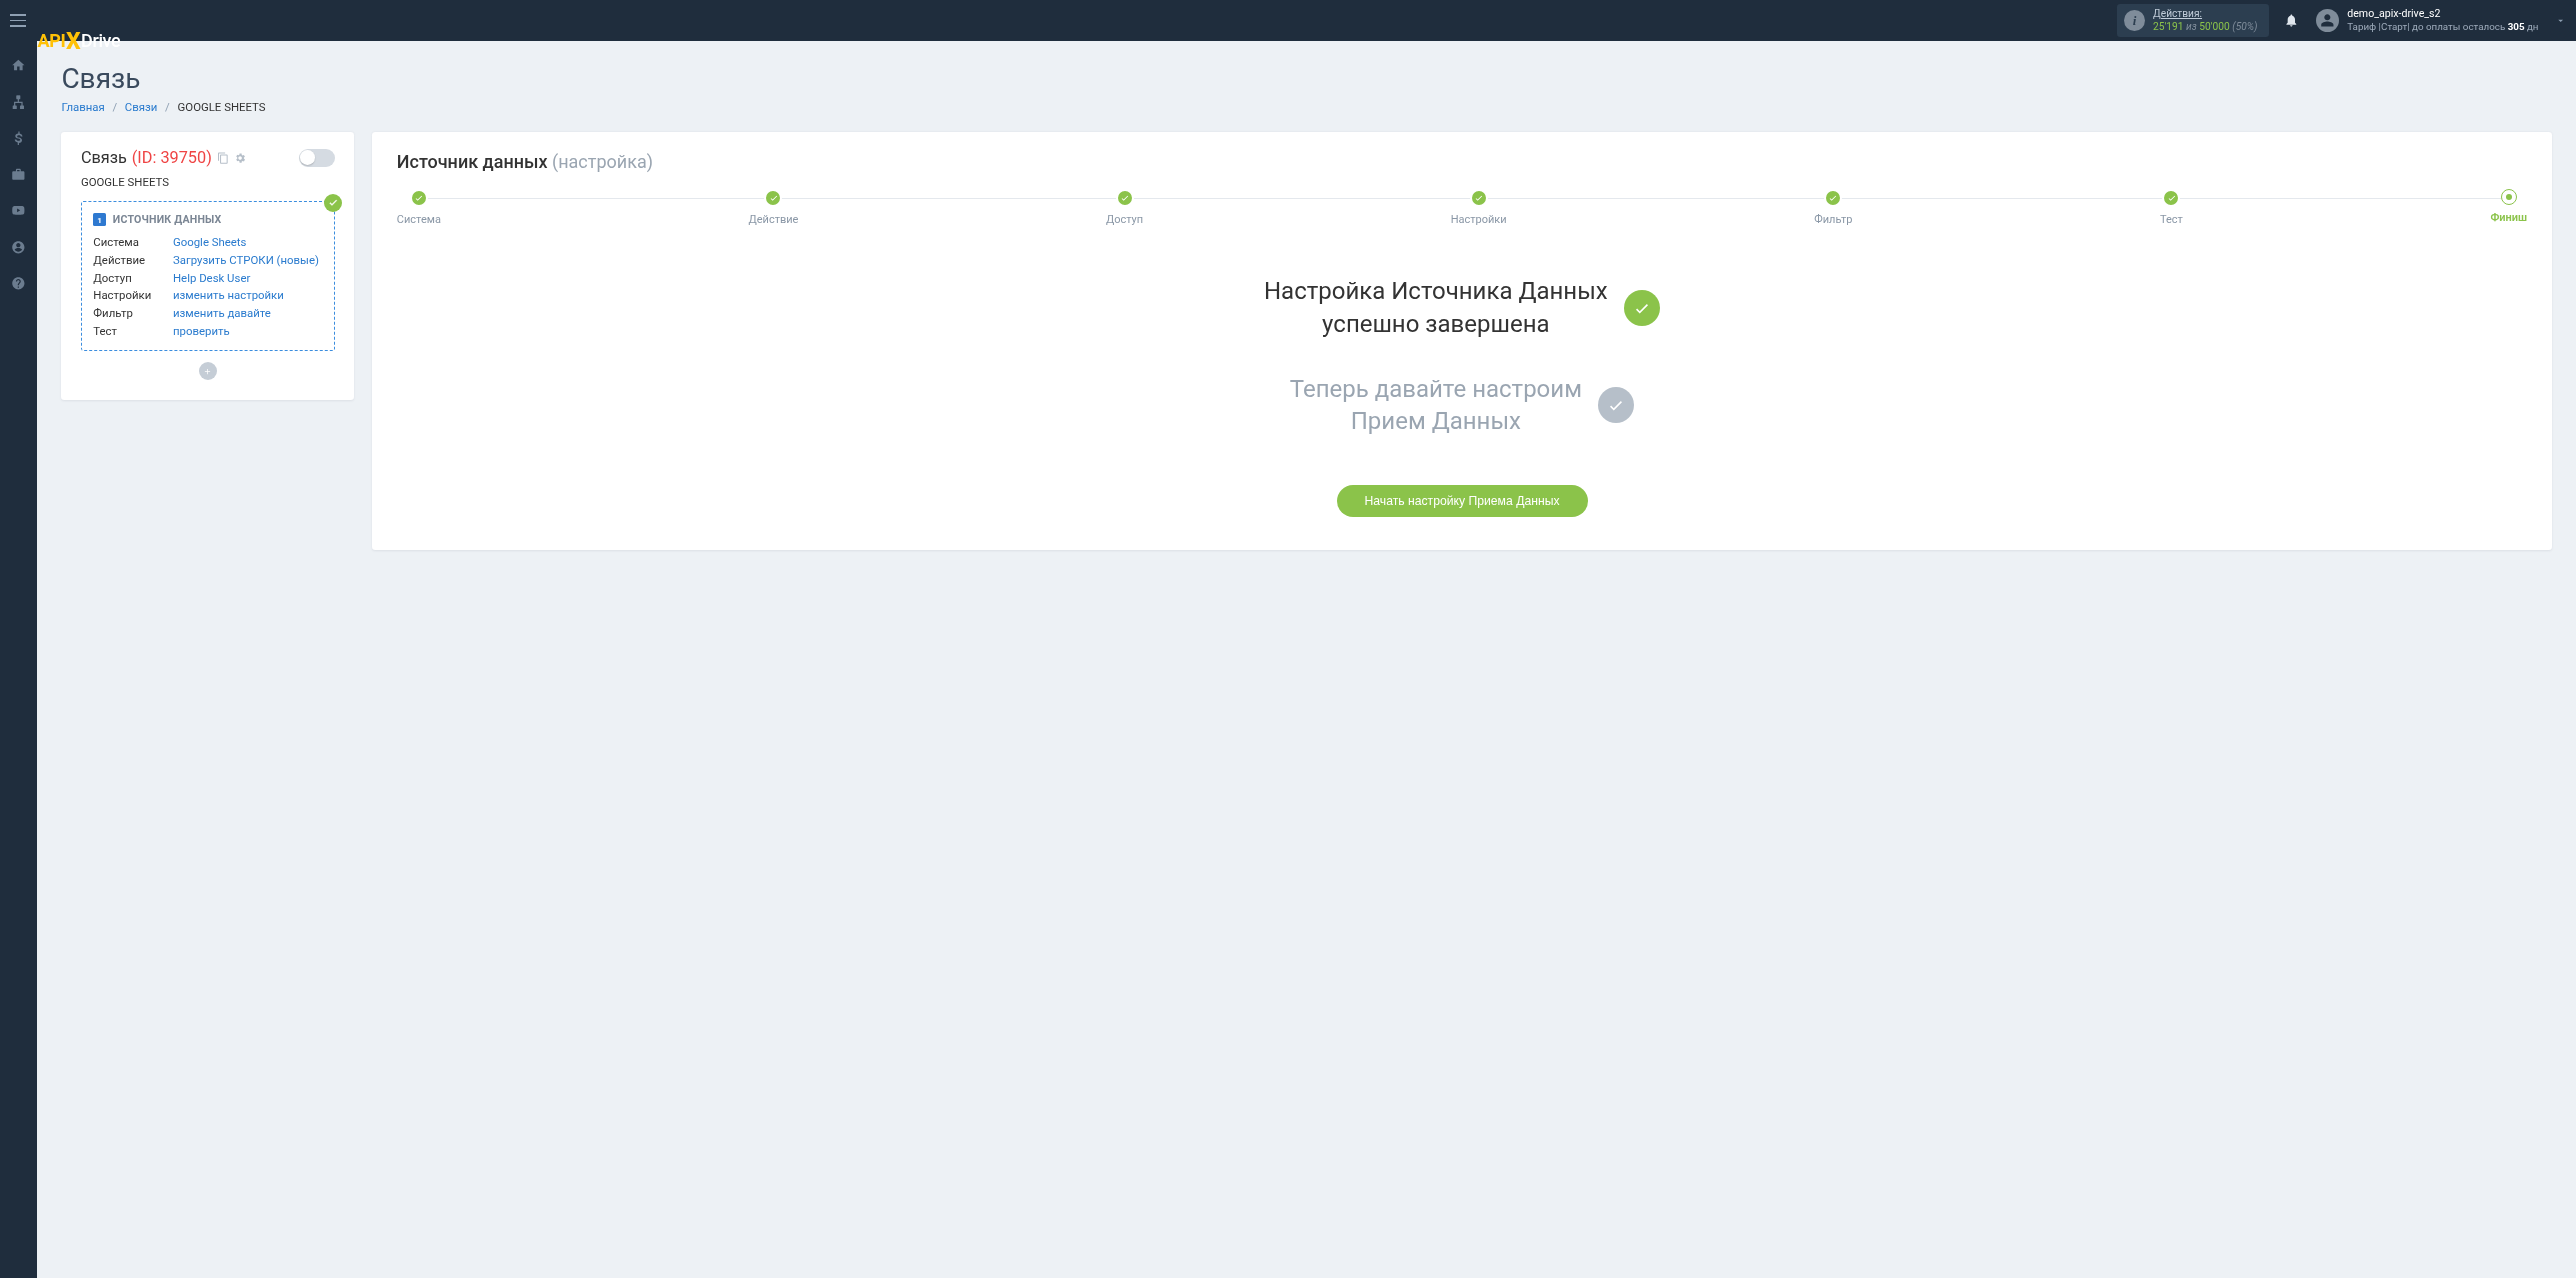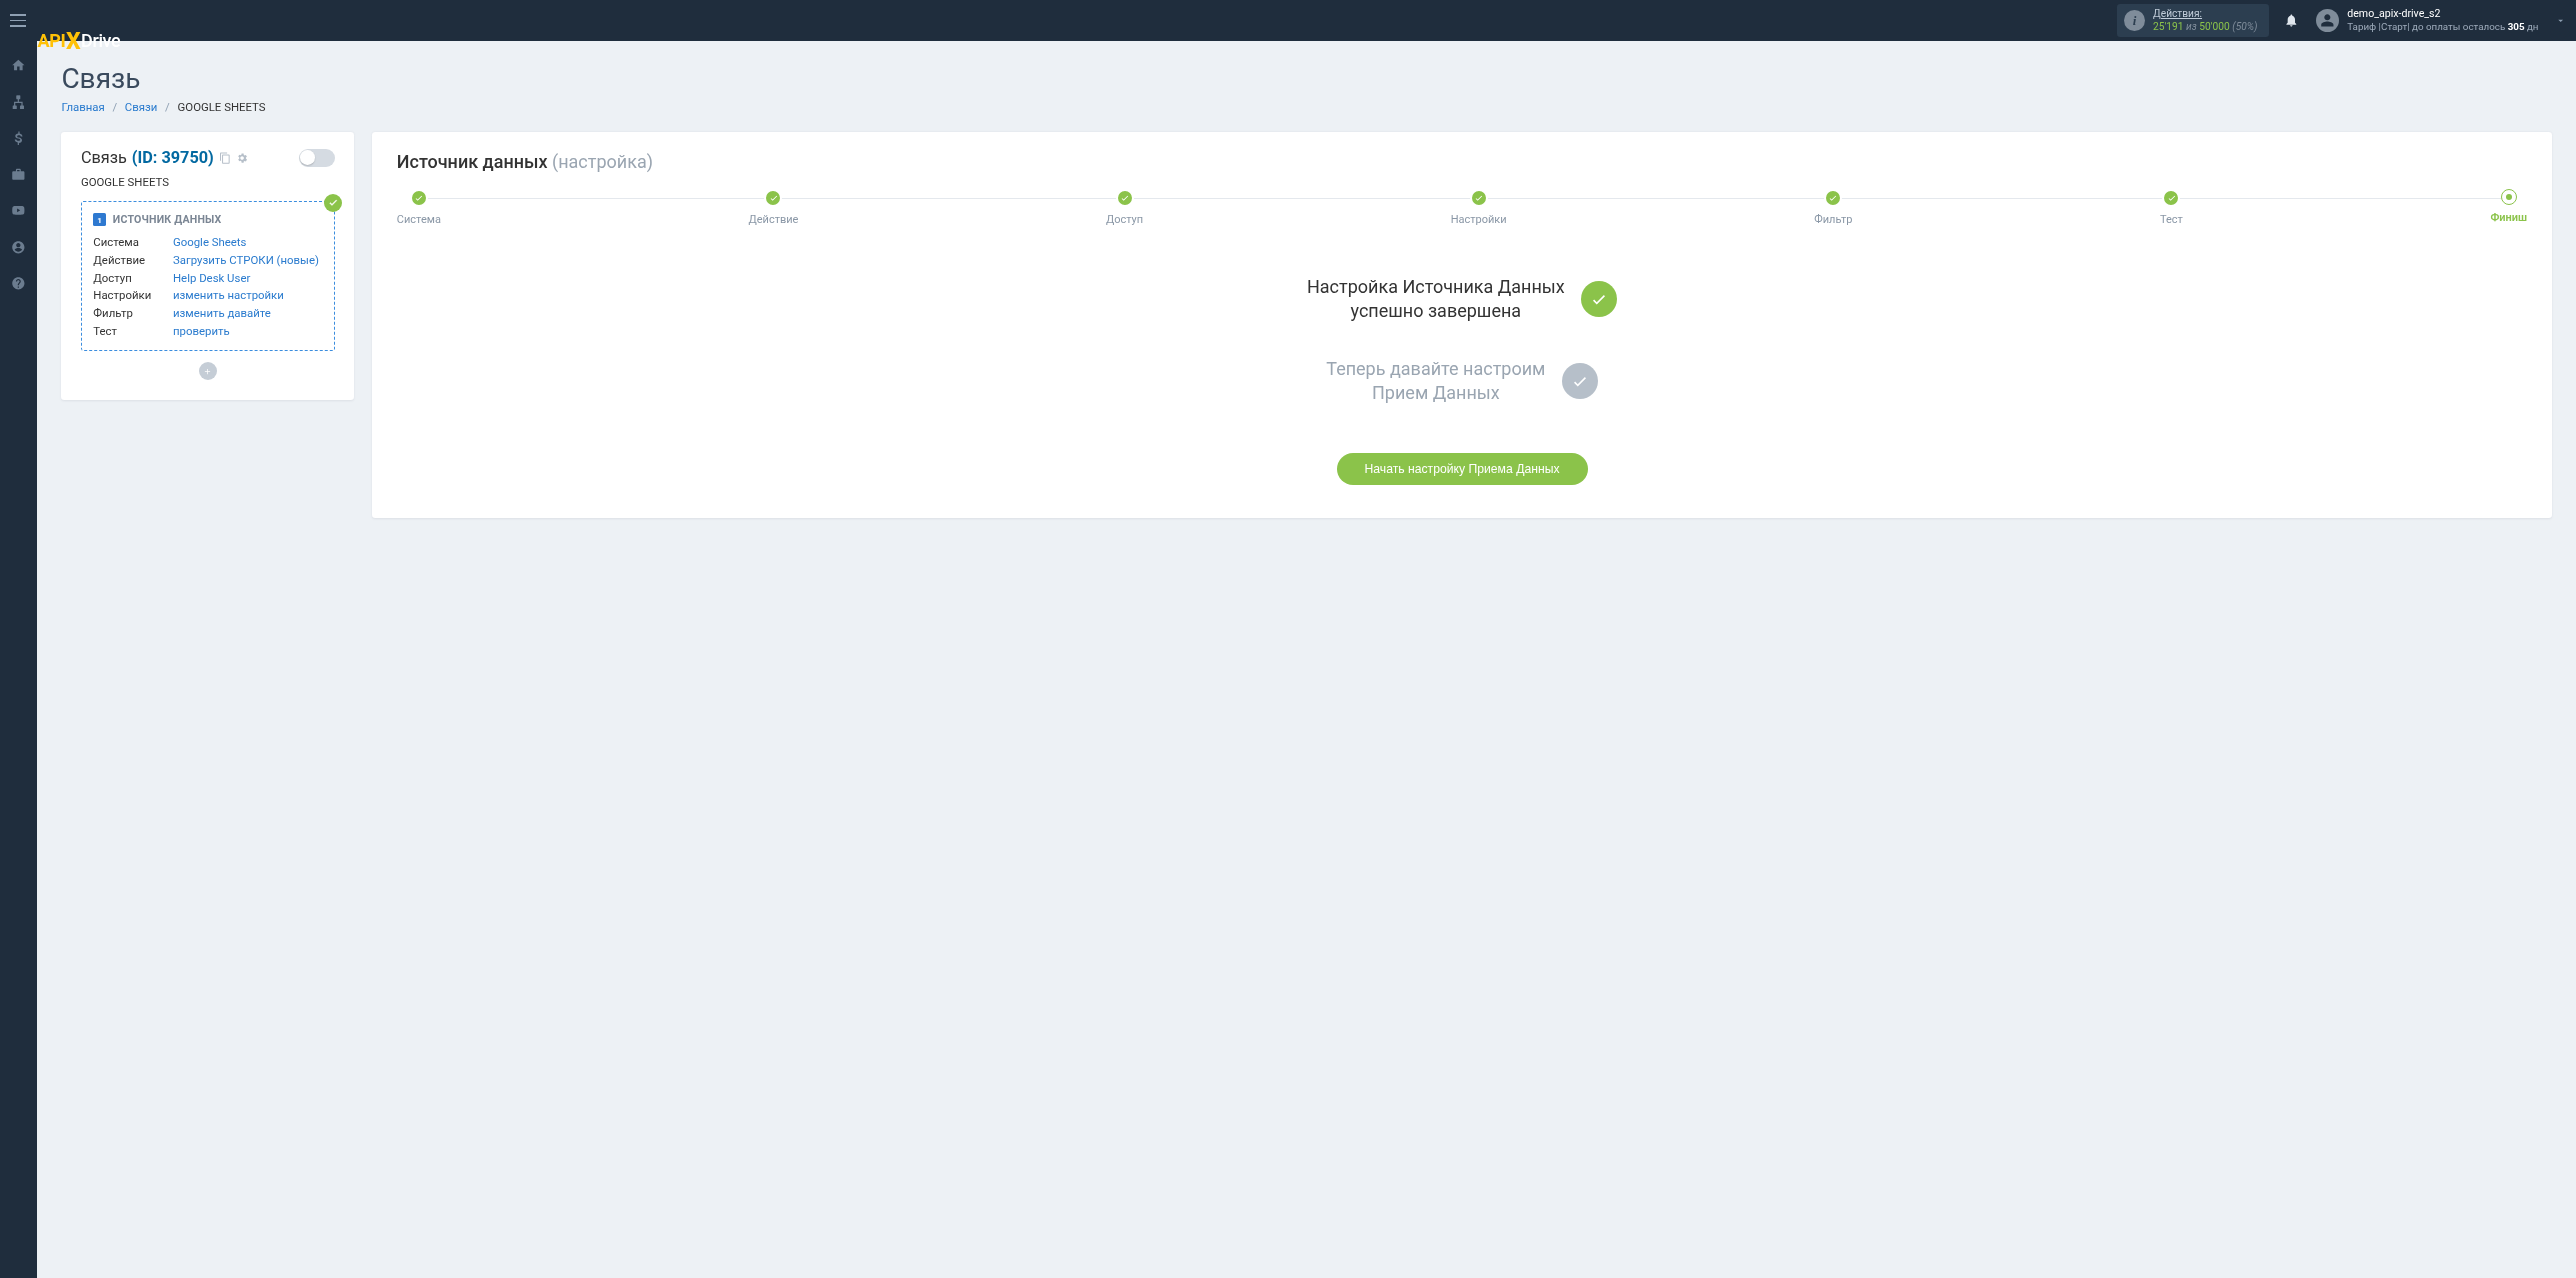--- a/index.html
+++ b/index.html
@@ -45,21 +45,21 @@
 .breadcrumb .sep { color:#8fa0b3; margin:0 4.9px; }
 .breadcrumb .current { color:#333; }
 
 .cols { display:flex; gap:18px; align-items:flex-start; }
 .card { background:#fff; border-radius:3.3px; box-shadow:0 0.8px 2.4px rgba(20,30,50,0.08); }
 
 
 .side-card { width:293px; padding:16.3px 19.5px 19.5px; }
 .side-card .hdr { display:flex; align-items:center; justify-content:space-between; margin-bottom:8.1px;}
 .side-card .hdr-left { display:flex; align-items:center; gap:4.9px; font-size:16.3px; color:#333;}
-.side-card .hdr-left .idpart { color:#0369a1;font-weight:bold; }
+.side-card .hdr-left .idpart { color:#ef4444; }
 .side-card .hdr-left svg { width:12.2px; fill:#b6bfc9; }
 .toggle { width:36px; height:18px; background:#d5dbe2; border-radius:9px; position:relative; cursor:pointer;}
 .toggle::after { content:""; position:absolute; width:14.7px; height:14.7px; border-radius:50%; background:#fff; top:1.6px; left:1.6px; box-shadow:0 0.8px 1.6px rgba(0,0,0,0.2);}
 .side-card .subt { font-size:11.4px; color:#333; font-weight:400; margin-bottom:11.4px; }
 
 .src-box { border:1.2px dashed #3b8dde; border-radius:2.4px; padding:11.4px 11.4px 9.8px; position:relative; }
 .src-box .check-badge { position:absolute; top:-8.1px; right:-8.1px; width:18px; height:18px; border-radius:50%; background:#8bc34a; display:flex; align-items:center; justify-content:center;}
 .src-box .check-badge svg { width:10.6px; fill:#fff; stroke:#fff; }
 .src-box .title { display:flex; align-items:center; gap:6.5px; margin-bottom:8.1px; font-size:10.6px; font-weight:700; color:#7b8694; letter-spacing:0.2px;}
 .src-box .title .num { width:13px; height:13px; background:#2e79d0; color:#fff; font-size:8.1px; font-weight:700; display:flex; align-items:center; justify-content:center; border-radius:1.6px;}
@@ -82,21 +82,21 @@
 .step { display:flex; flex-direction:column; align-items:center; gap:6.5px; z-index:1; font-size:11px; color:#8a97a6; cursor:pointer;}
 .step .dot { width:18px; height:18px; border-radius:50%; background:#8bc34a; display:flex; align-items:center; justify-content:center; border:2.4px solid #fff; box-shadow: 0 0 0 0; }
 .step .dot svg { width:9.8px; fill:#fff; }
 .step.active { color:#8bc34a; font-weight:600;}
 .step.active .dot { background:#fff; border:1.6px solid #8bc34a; width:16.3px; height:16.3px; position:relative;}
 .step.active .dot::after { content:""; width:6.5px; height:6.5px; border-radius:50%; background:#8bc34a; position:absolute; }
 
 
 .status-block { text-align:center; }
 .status-row { display:flex; align-items:center; justify-content:center; gap:16.3px; margin-bottom:33px;}
-.status-row .txt { font-size:18px; line-height:1.35; color:#333; text-align:center; font-weight:400;}
+.status-row .txt { font-size:24px; line-height:1.35; color:#333; text-align:center; font-weight:400;}
 .status-row.muted .txt { color:#9aa5b1; }
 .status-row .circ { width:36px; height:36px; border-radius:50%; display:flex; align-items:center; justify-content:center; flex-shrink:0;}
 .status-row .circ.green { background:#8bc34a; }
 .status-row .circ.gray { background:#b6bfc9; }
 .status-row .circ svg { width:18px; fill:#fff; }
 
 .cta-btn { display:inline-block; background:#8bc34a; color:#fff; font-size:12.2px; padding:9px 28px; border-radius:18px; border:none; cursor:pointer; margin-top:14.7px;}
 </style>
 </head>
 <body>

